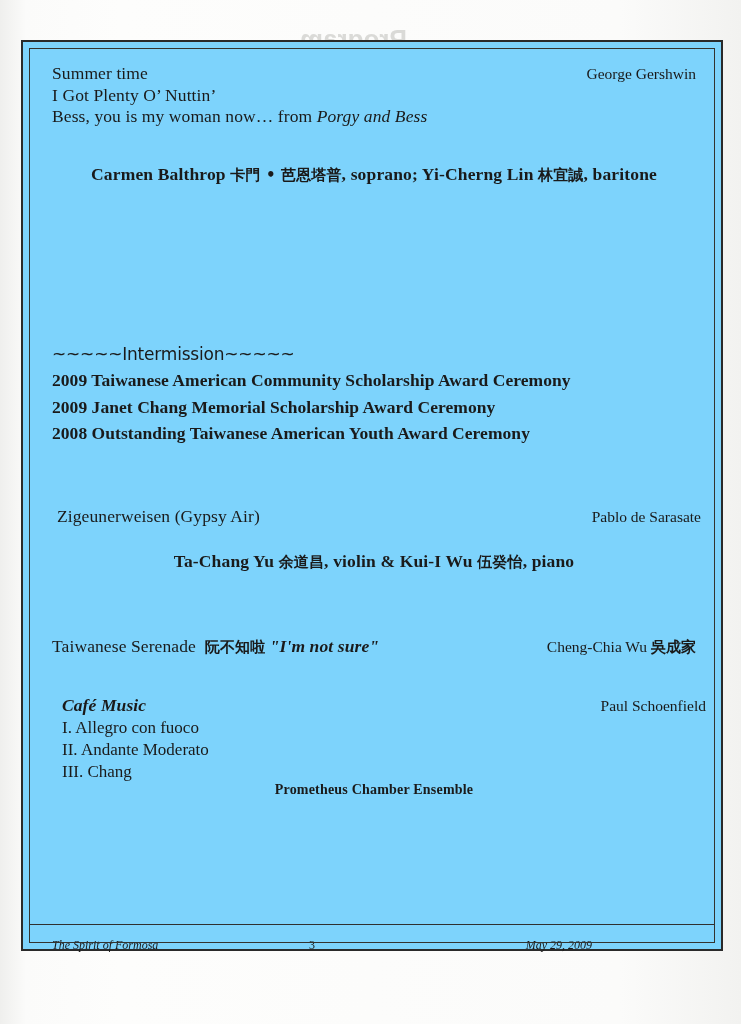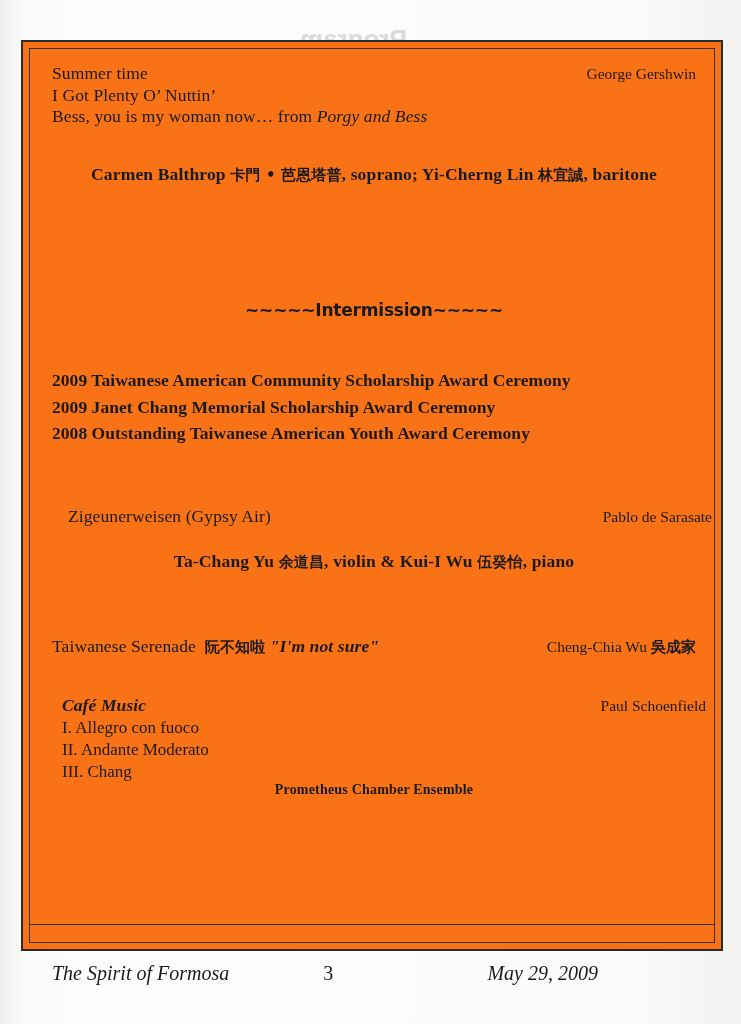--- a/index.html
+++ b/index.html
@@ -28,21 +28,21 @@
   }
 
   
   .page-frame {
     position: absolute;
     left: 21px;
     top: 40px;
     width: 702px;
     height: 911px;
     border: 2px solid #2a2a2a;
-    background: #f97316;
+    background: #7dd3fc;
   }
   .page-frame::after {
     content: "";
     position: absolute;
     left: 6px; top: 6px; right: 6px; bottom: 6px;
     border: 1px solid #33332f;
     pointer-events: none;
   }
 
   
@@ -85,25 +85,25 @@
     font-weight: bold;
     font-size: 15px;
   }
   .cjk-reg {
     font-family: "DejaVu Sans", "Liberation Sans", sans-serif;
     font-weight: bold;
     font-size: 15px;
   }
 
   .intermission {
-    text-align: center;
     font-family: "DejaVu Sans", "Liberation Sans", sans-serif;
-    font-weight: bold;
+    font-weight: normal;
     font-size: 17px;
     letter-spacing: -0.2px;
+    margin-top: 44px;
   }
 
   .award {
     font-weight: bold;
     font-size: 17.5px;
     line-height: 1.52;
     letter-spacing: .05px;
   }
 
   .movement {
@@ -116,43 +116,42 @@
     font-weight: bold;
     font-size: 14px;
     letter-spacing: .2px;
   }
 
   
   .blk-gershwin { position: absolute; left: 0; top: 0; width: 100%; }
   .blk-performers { position: absolute; left: 0; top: 100px; width: 100%; }
   .blk-intermission { position: absolute; left: 0; top: 238px; width: 100%; }
   .blk-awards { position: absolute; left: 0; top: 305px; width: 100%; }
-  .blk-sarasate { position: absolute; left: 16px; top: 443px; width: 100%; }
+  .blk-sarasate { position: absolute; left: 5px; top: 443px; width: 100%; }
   .blk-sarasate-perf { position: absolute; left: 0; top: 487px; width: 100%; }
   .blk-serenade { position: absolute; left: 0; top: 573px; width: 100%; }
   .blk-cafe { position: absolute; left: 10px; top: 620px; width: 100%; margin-top: 12px; }
   .blk-ensemble { position: absolute; left: 0; top: 720px; width: 100%; }
 
   
   .footer-rule {
     position: absolute;
     left: 7px;
     right: 7px;
     top: 882px;
     border-top: 1.5px solid #2f2f2f;
   }
   .footer {
     position: absolute;
     left: 29px;
-    right: 35px;
+    right: 41px;
     top: 896px;
     display: flex;
     align-items: baseline;
-    font-size: 20px;
-    margin-top: 24px;
+    font-size: 12px;
   }
   .footer-left { flex: 0 0 auto; font-style: italic; }
   .footer-center { flex: 1 1 auto; text-align: center; margin-left: -60px; font-style: normal; }
   .footer-right { flex: 0 0 auto; font-weight: normal; font-style: italic; margin-right: 88px; }
 
   
   .ghost {
     position: absolute;
     color: #b9b9b5;
     opacity: .5;

